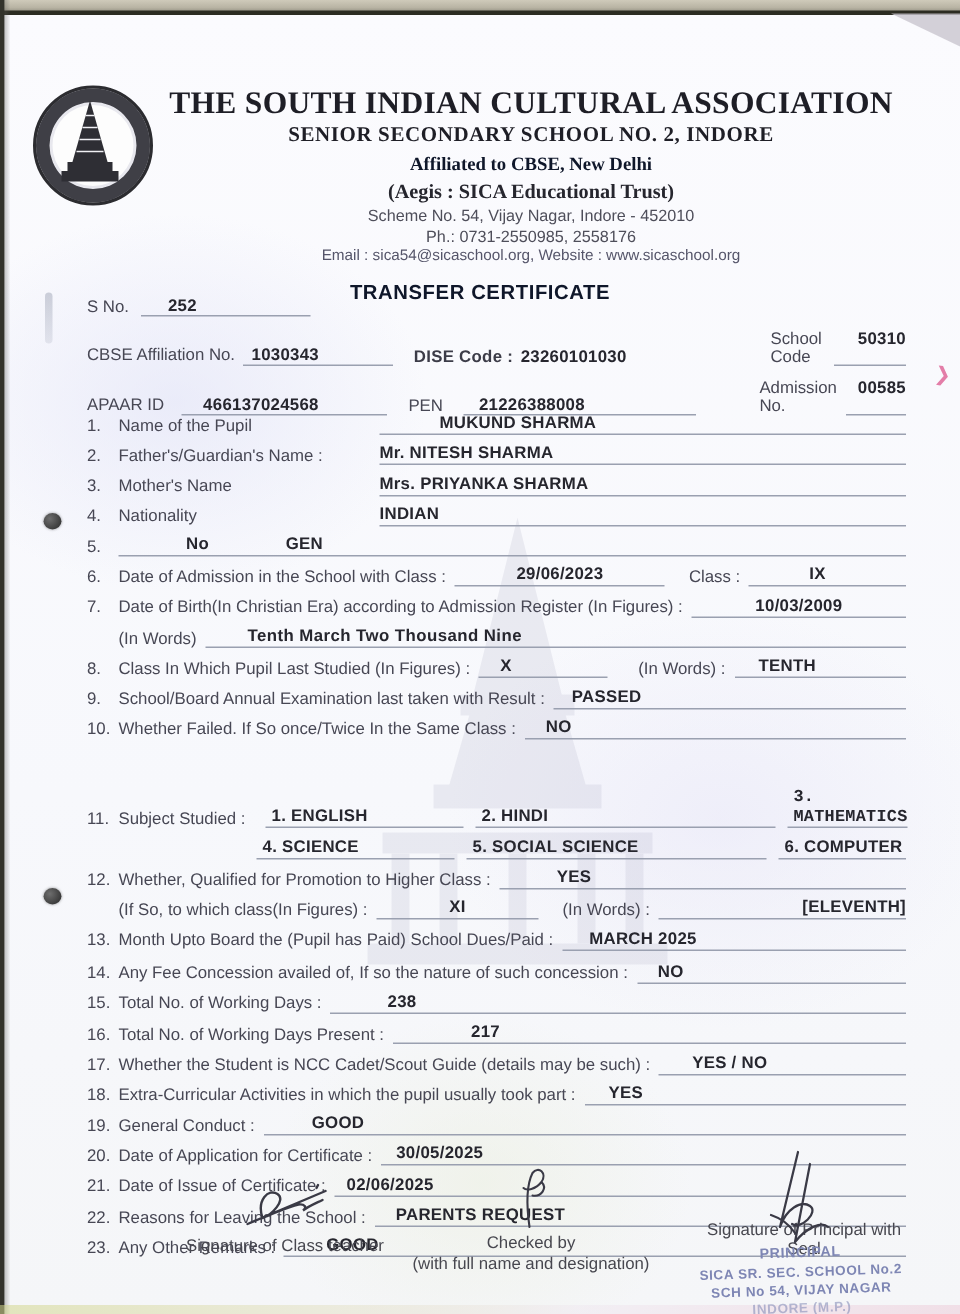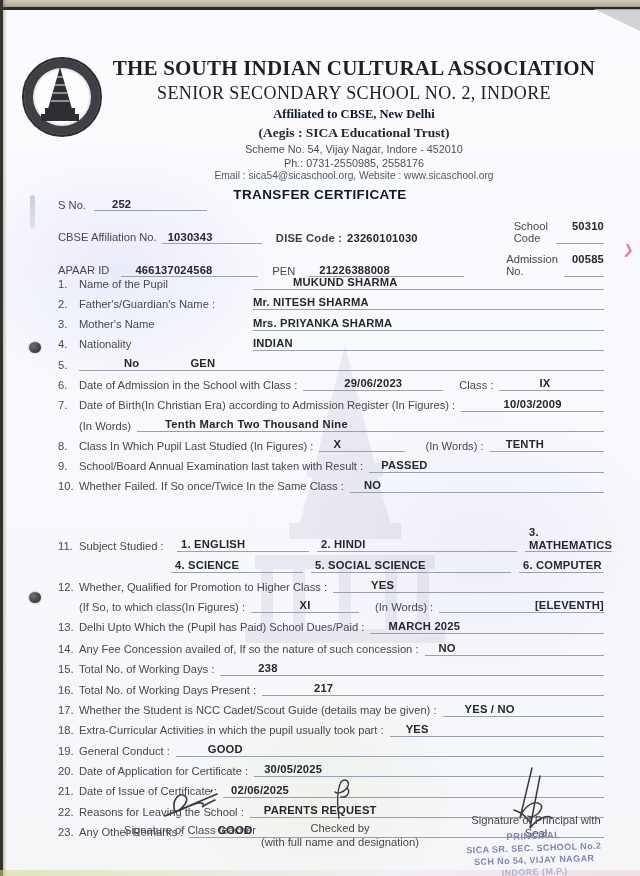--- a/index.html
+++ b/index.html
@@ -28,21 +28,21 @@
 
   
   .logo{position:absolute;left:22px;top:57px;width:82px;height:84px;}
   .logo .ring{position:absolute;left:0;top:0;width:76px;height:76px;border-radius:50%;
     background:radial-gradient(circle,#fdfdfd 0 52%,#3a3a3e 53% 100%);
     border:2px solid #2c2c30;box-shadow:inset 0 0 0 9px #3f3f46, inset 0 0 0 11px #e8e8ee;}
   .logo svg{position:absolute;left:10px;top:8px;}
   .hdr{position:absolute;left:88px;top:56px;width:532px;text-align:center;
     font-family:"Liberation Serif",serif;color:#1e1e26;}
   .hdr .l1{font-size:21px;font-weight:bold;letter-spacing:.2px;white-space:nowrap;}
-  .hdr .l2{font-size:18px;font-weight:normal;letter-spacing:.4px;white-space:nowrap;margin-top:2px;}
+  .hdr .l2{font-size:14px;font-weight:bold;letter-spacing:.4px;white-space:nowrap;margin-top:2px;}
   .hdr .aff{font-size:12.5px;font-weight:bold;margin-top:3px;color:#0f172a;}
   .hdr .aegis{font-size:13.5px;font-weight:bold;margin-top:3px;color:#26262e;}
   .hdr .small{font-family:"Liberation Sans",sans-serif;font-size:10.8px;color:#4e4e5a;margin-top:2px;}
   .hdr .smaller{font-family:"Liberation Sans",sans-serif;font-size:10.2px;color:#55556a;margin-top:1px;}
   .tc-title{position:absolute;left:160px;top:187px;width:320px;text-align:center;
     font-size:13.5px;font-weight:bold;color:#0f172a;letter-spacing:.4px;}
 
   
   .codes{position:absolute;left:58px;top:198px;width:546px;font-size:11.2px;color:#474754;}
   .codes .rowc{display:flex;margin-bottom:9px;align-items:flex-end;}
@@ -242,21 +242,21 @@
     <span class="num">10.</span>
     <span class="lbl">Whether Failed. If So once/Twice In the Same Class :</span>
     <span class="u val grow" style="padding-left:14px;">NO</span>
   </div>
 
   <div class="row" style="margin-top:10px;">
     <span class="num">11.</span>
     <span class="lbl" style="width:92px;margin-top:37px;">Subject Studied :</span>
     <span class="u val sp" style="width:128px;padding-left:4px;">1. ENGLISH</span>
     <span class="u val sp" style="width:196px;margin-left:8px;padding-left:4px;">2. HINDI</span>
-    <span class="u val grow" style="margin-left:8px;padding-left:4px;">3. MATHEMATICS</span>
+    <span class="u val grow" style="margin-left:8px;padding-left:4px;font-family:Liberation Mono, monospace;">3. MATHEMATICS</span>
   </div>
 
   <div class="row" style="margin-top:4px;">
     <span class="sp" style="width:113px;"></span>
     <span class="u val sp" style="width:128px;padding-left:4px;">4. SCIENCE</span>
     <span class="u val sp" style="width:196px;margin-left:8px;padding-left:4px;">5. SOCIAL SCIENCE</span>
     <span class="u val grow" style="margin-left:8px;padding-left:4px;">6. COMPUTER</span>
   </div>
 
   <div class="row" style="margin-top:3px;">
@@ -268,21 +268,21 @@
   <div class="row">
     <span class="num"></span>
     <span class="lbl">(If So, to which class(In Figures) :</span>
     <span class="u val ctr sp" style="width:108px;">XI</span>
     <span class="lbl" style="padding-left:16px;">(In Words) :</span>
     <span class="u val grow" style="padding-left:10px;text-align:right;">[ELEVENTH]</span>
   </div>
 
   <div class="row">
     <span class="num">13.</span>
-    <span class="lbl">Delhi Upto Which the (Pupil has Paid) School Dues/Paid :</span>
+    <span class="lbl">Month Upto Board the (Pupil has Paid) School Dues/Paid :</span>
     <span class="u val grow" style="padding-left:18px;">MARCH 2025</span>
   </div>
 
   <div class="row" style="margin-top:8px;">
     <span class="num">14.</span>
     <span class="lbl">Any Fee Concession availed of, If so the nature of such concession :</span>
     <span class="u val grow" style="padding-left:14px;">NO</span>
   </div>
 
   <div class="row">
@@ -292,21 +292,21 @@
   </div>
 
   <div class="row">
     <span class="num">16.</span>
     <span class="lbl">Total No. of Working Days Present :</span>
     <span class="u val grow" style="padding-left:52px;">217</span>
   </div>
 
   <div class="row">
     <span class="num">17.</span>
-    <span class="lbl">Whether the Student is NCC  Cadet/Scout Guide (details may be given) :</span>
+    <span class="lbl">Whether the Student is NCC  Cadet/Scout Guide (details may be such) :</span>
     <span class="u val grow" style="padding-left:22px;">YES / NO</span>
   </div>
 
   <div class="row">
     <span class="num">18.</span>
     <span class="lbl">Extra-Curricular Activities in which the pupil usually took part :</span>
     <span class="u val grow" style="padding-left:16px;">YES</span>
   </div>
 
   <div class="row">
@@ -343,21 +343,21 @@
 
 <div class="footer">
 
   <div class="fcol" style="left:80px;top:8px;width:220px;">
     <svg width="90" height="36" viewBox="0 0 90 36">
       <path class="sig" stroke-width="1.6" d="M30,26 C26,14 34,6 40,10 C46,14 36,24 30,26 C40,22 48,18 54,17 C58,16.5 60,19 57,21 C61,18 66,16 70,14 M20,30 L72,8 M66,6 l1,-2"></path>
     </svg>
     <div>Signature of Class teacher</div>
   </div>
 
-  <div class="fcol" style="left:250px;top:0;width:180px;">
+  <div class="fcol" style="left:264px;top:0;width:180px;">
     <svg width="30" height="42" viewBox="0 0 30 42">
       <path class="sig" stroke-width="1.4" d="M14,40 C12,26 12,12 16,4 C20,-1 26,4 22,10 C18,15 12,16 10,14 M22,10 C26,14 22,20 16,19"></path>
     </svg>
     <div>Checked by</div>
     <div style="margin-top:2px;">(with full name and designation)</div>
   </div>
 
   <div class="fcol" style="left:438px;top:36px;width:196px;">
     <svg width="90" height="70" viewBox="0 0 90 70" style="position:absolute;left:52px;top:-48px;">
       <path class="sig" stroke-width="1.5" d="M42,2 L30,52 M30,52 C34,40 44,34 50,38 C56,42 44,54 38,50 M50,10 L40,62 M40,62 C48,52 58,48 62,52 M24,44 C30,46 36,50 40,56"></path>

